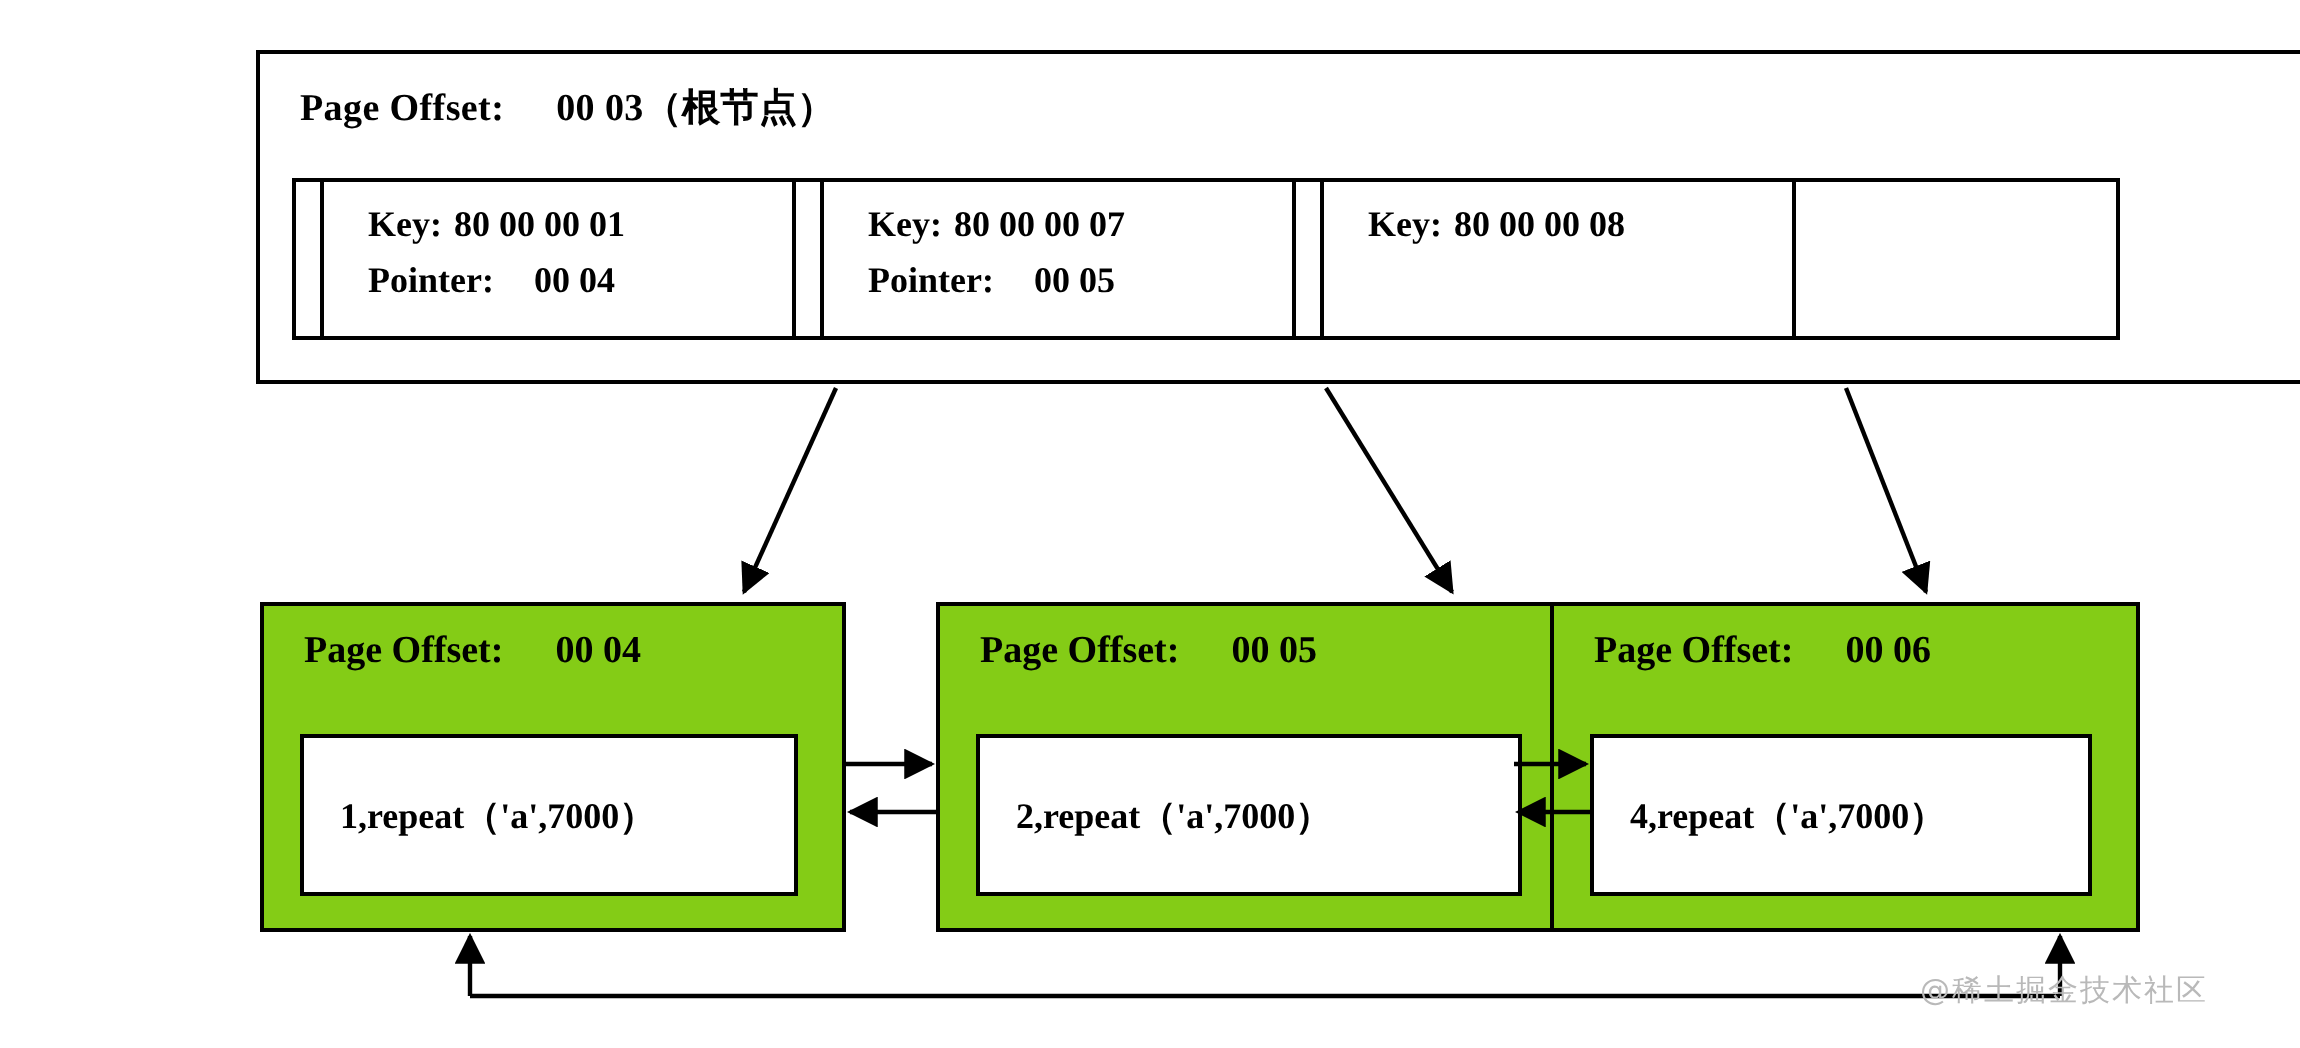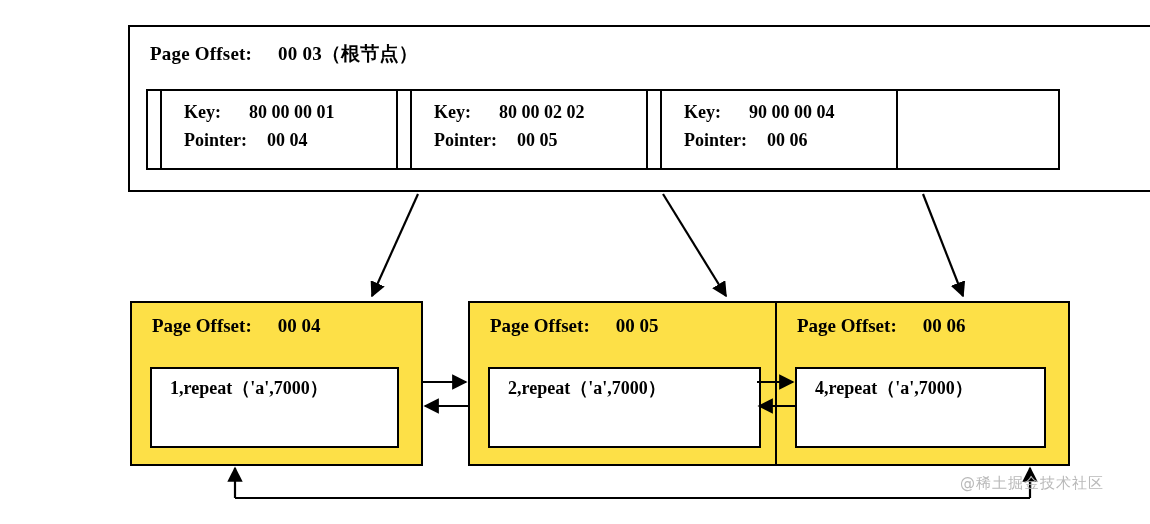--- a/index.html
+++ b/index.html
@@ -68,31 +68,31 @@
   }
   .key-cell.last-filled { border-right: 2px solid #000; }
   .key-cell.empty-cell { border-right: none; flex: 0 0 160px; }
   .key-line {
     font-size: 18px;
     font-weight: bold;
     white-space: nowrap;
     line-height: 1.55;
   }
   .key-line .k-label { display: inline-block; }
-  .key-line .k-value { margin-left: 28px; }
+  .key-line .k-value { margin-left: 6px; }
   .key-line.ptr .k-value { margin-left: 20px; }
 
   
   .leaf-node {
     position: absolute;
     top: 301px;
     height: 165px;
     border: 2px solid #000;
     box-sizing: border-box;
-    background: #fde047;
+    background: #84cc16;
   }
   #leaf-0 { left: 130px; width: 293px; }
   #leaf-1 { left: 468px; width: 317px; }
   #leaf-2 { left: 775px; width: 295px; }
 
   .leaf-header {
     position: absolute;
     left: 20px;
     top: 12px;
     font-size: 19px;
@@ -110,37 +110,38 @@
     border: 2px solid #000;
     box-sizing: border-box;
     padding: 6px 0 0 18px;
     background: #fff;
   }
   .leaf-row {
     font-size: 18px;
     font-weight: bold;
     white-space: nowrap;
     line-height: 1.55;
+    margin-top: 20px;
   }
 
   
   #arrows {
     position: absolute;
     left: 0;
     top: 0;
     width: 1150px;
     height: 524px;
     pointer-events: none;
   }
 
   
   .watermark {
     position: absolute;
     left: 960px;
-    top: 474px;
+    top: 486px;
     font-family: "DejaVu Sans", sans-serif;
     font-size: 15px;
     color: #b9b9b9;
     white-space: nowrap;
     letter-spacing: 1px;
   }
 </style>
 </head>
 <body>
 
@@ -161,35 +162,32 @@
         </div>
         <div class="key-line ptr">
           <span class="k-label">Pointer:</span><span class="k-value">00 04</span>
         </div>
       </div>
 
       <div class="spacer-cell"></div>
 
       <div class="key-cell">
         <div class="key-line">
-          <span class="k-label">Key:</span><span class="k-value">80 00 02 02</span>
+          <span class="k-label">Key:</span><span class="k-value">80 00 00 07</span>
         </div>
         <div class="key-line ptr">
           <span class="k-label">Pointer:</span><span class="k-value">00 05</span>
         </div>
       </div>
 
       <div class="spacer-cell"></div>
 
       <div class="key-cell last-filled">
         <div class="key-line">
-          <span class="k-label">Key:</span><span class="k-value">90 00 00 04</span>
-        </div>
-        <div class="key-line ptr">
-          <span class="k-label">Pointer:</span><span class="k-value">00 06</span>
+          <span class="k-label">Key:</span><span class="k-value">80 00 00 08</span>
         </div>
       </div>
 
       <div class="key-cell empty-cell"></div>
     </div>
   </div>
 
   <div class="leaf-node" id="leaf-0">
     <div class="leaf-header">
       <span class="ph-label">Page Offset:</span><span class="ph-value">00 04</span>

